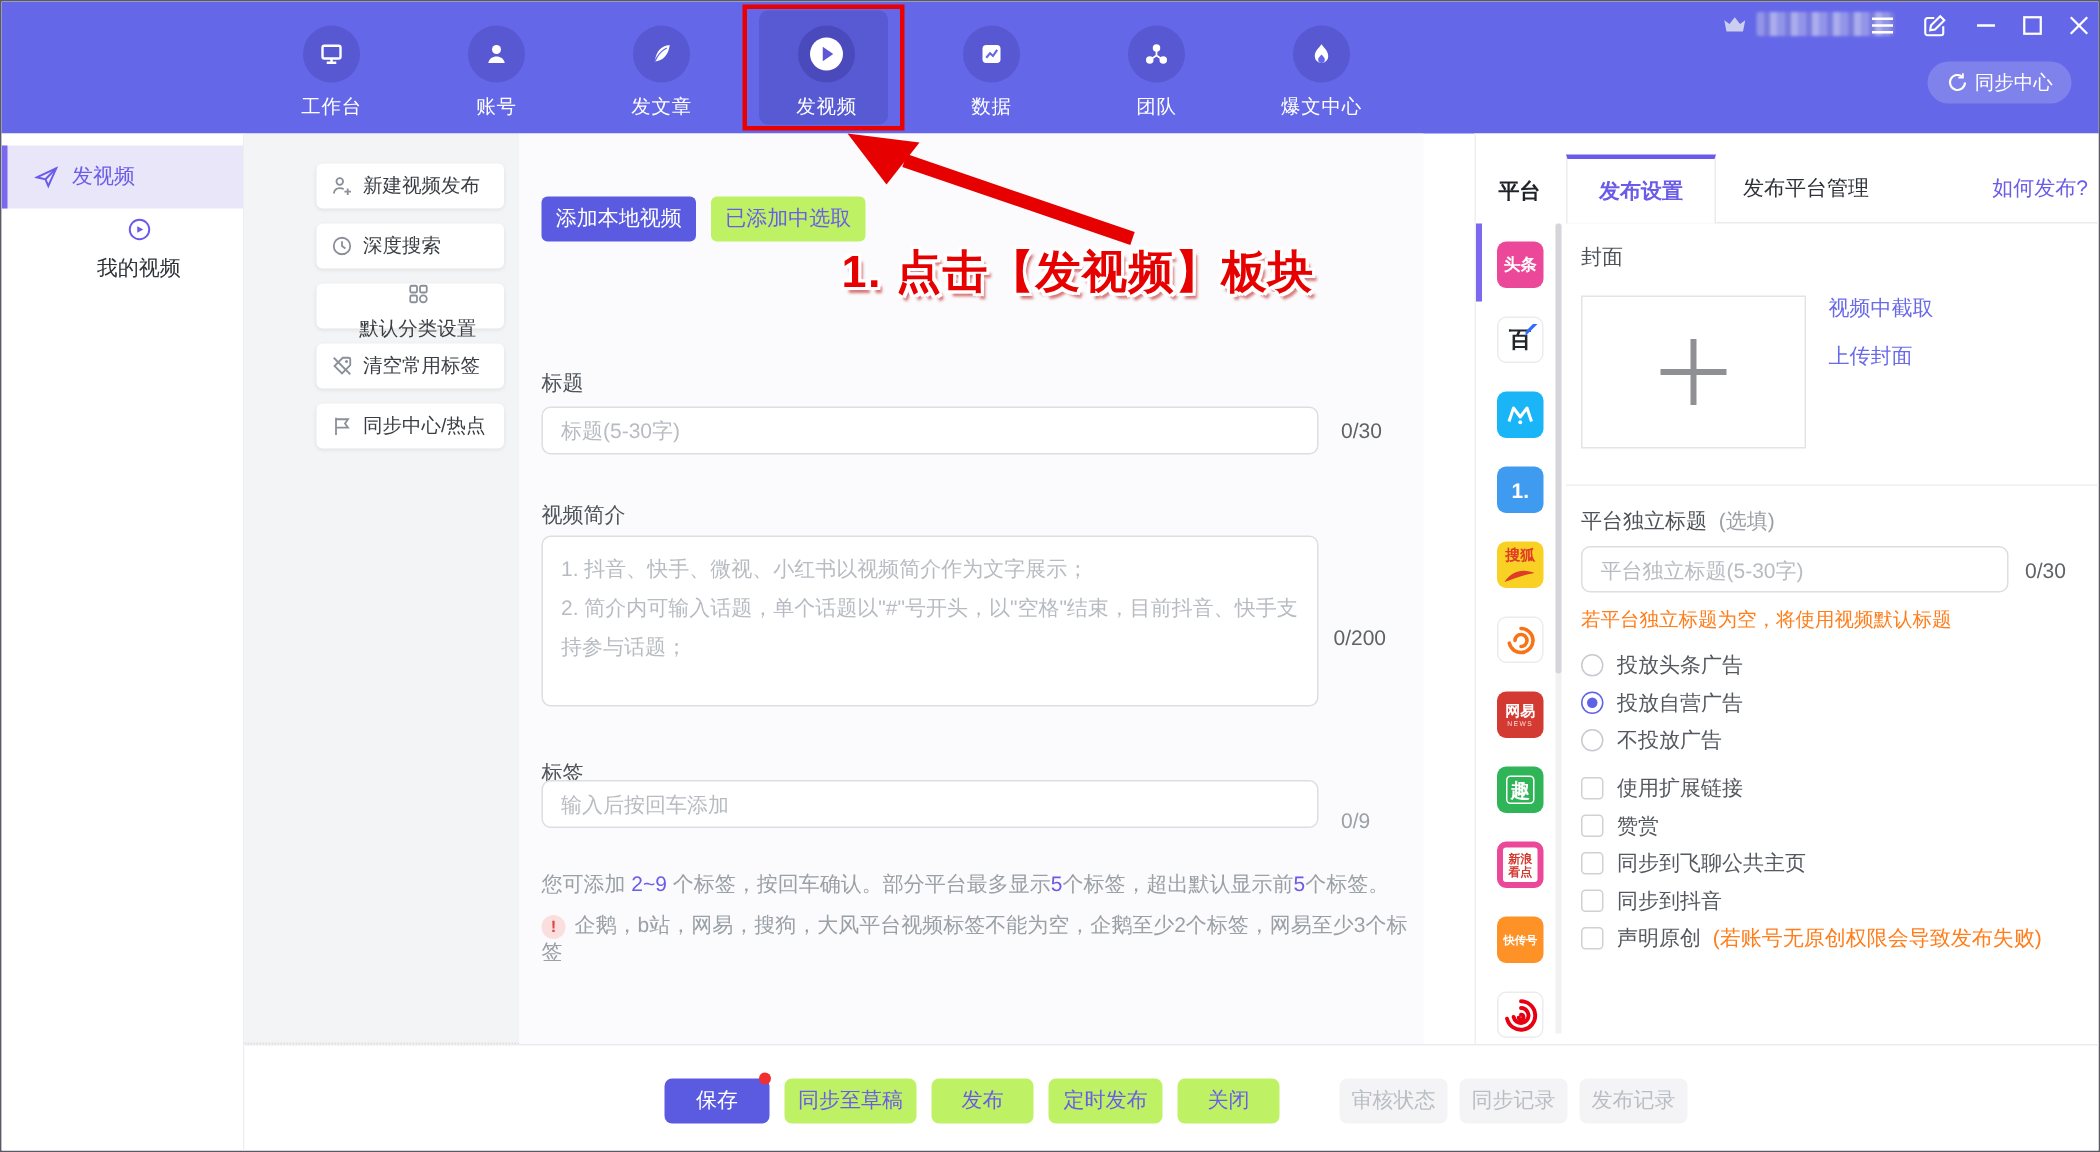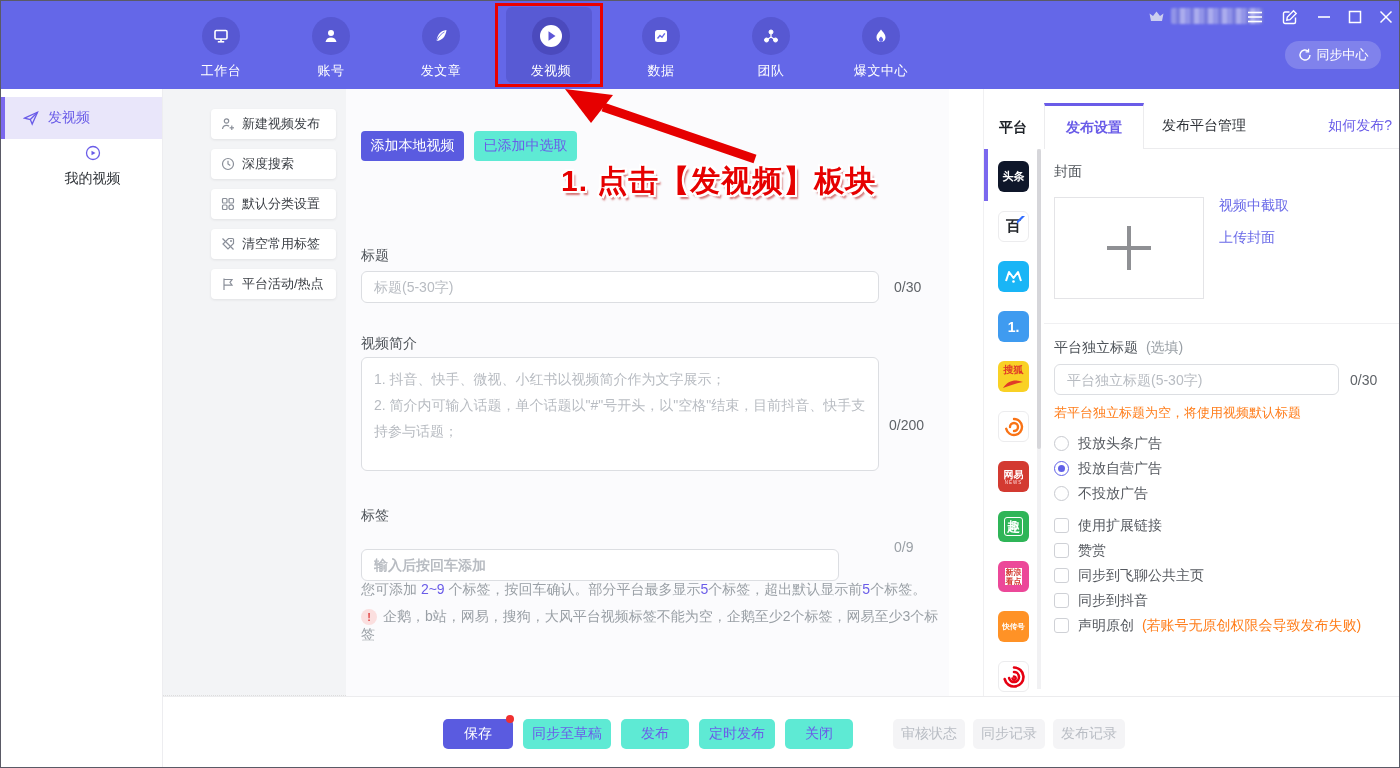--- a/index.html
+++ b/index.html
@@ -23,21 +23,21 @@
   .sidebar{left:0;top:88px;width:162px;height:680px;background:#fff;border-right:1px solid #ededf0;}
   .side-item{position:relative;height:42px;display:flex;align-items:center;gap:9px;padding-left:22px;font-size:14px;color:#2f3338;cursor:pointer;}
   .side-item.active{background:#e9e6fa;color:#6a5ce8;}
   .side-item.active::before{content:"";position:absolute;left:0;top:0;width:4px;height:100%;background:#7b68ee;}
   
   .col2{left:162px;top:88px;width:183px;height:607px;background:#f3f4f6;border-bottom:1px dotted #ddd;}
   .act-btn{position:absolute;left:48px;width:125px;height:30px;background:#fff;border-radius:4px;box-shadow:0 1px 3px rgba(0,0,0,.08);display:flex;align-items:center;gap:7px;padding-left:10px;font-size:13px;color:#3a3e44;cursor:pointer;white-space:nowrap;}
   
   .formarea{left:345px;top:88px;width:603px;height:607px;background:#fbfbfd;}
   .btn-primary{background:#5a5be0;color:#fff;border:none;border-radius:4px;font-size:14px;cursor:pointer;}
-  .btn-soft{background:#5eead4;color:#6a5ce8;border:none;border-radius:4px;font-size:14px;cursor:pointer;}
+  .btn-soft{background:#bef264;color:#6a5ce8;border:none;border-radius:4px;font-size:14px;cursor:pointer;}
   .hint{color:#a6a9b0;font-size:14px;line-height:24px;}
   .flabel{color:#4e5359;font-size:14px;}
   .tbox{border:1px solid #dcdee2;border-radius:6px;background:#fff;font-size:14px;color:#333;padding:0 12px;outline:none;}
   .tbox::placeholder{color:#b8bcc2;}
   .counter{color:#5f6368;font-size:14px;}
   .ph{color:#b8bcc2;font-size:14px;line-height:26px;}
   .num-accent{color:#6a5ce8;}
   .excl{display:inline-flex;width:16px;height:16px;border-radius:50%;background:#fbdfdf;color:#e04545;font-size:11px;font-weight:bold;align-items:center;justify-content:center;margin-right:6px;}
   
   .rpanel{left:982px;top:88px;width:452px;height:607px;background:#fff;border-left:1px solid #f0f0f2;}
@@ -241,21 +241,21 @@
     </div>
     <div class="act-btn" style="top:60px;">
       <span>
         <svg width="14" height="14" viewBox="0 0 14 14" fill="none" stroke="#8a8f99" stroke-width="1.2">
             <circle cx="7" cy="7" r="5.5"></circle>
             <path d="M7 3.8V7l2.3 1.6"></path>
           </svg>
       </span>
       <span>深度搜索</span>
     </div>
-    <div class="act-btn" style="top:100px;">
+    <div class="act-btn" style="top:100px;flex-direction:column;">
       <span>
         <svg width="14" height="14" viewBox="0 0 14 14" fill="none" stroke="#8a8f99" stroke-width="1.2">
             <rect x="1.5" y="1.5" width="4.5" height="4.5" rx="1"></rect>
             <rect x="8" y="1.5" width="4.5" height="4.5" rx="1"></rect>
             <rect x="1.5" y="8" width="4.5" height="4.5" rx="1"></rect>
             <circle cx="10.2" cy="10.2" r="2.3"></circle>
           </svg>
       </span>
       <span>默认分类设置</span>
     </div>
@@ -269,57 +269,57 @@
       </span>
       <span>清空常用标签</span>
     </div>
     <div class="act-btn" style="top:180px;">
       <span>
         <svg width="14" height="14" viewBox="0 0 14 14" fill="none" stroke="#8a8f99" stroke-width="1.2">
             <line x1="3" y1="1.5" x2="3" y2="13"></line>
             <path d="M3 2.5h8l-2 2.8 2 2.8H3"></path>
           </svg>
       </span>
-      <span>平台活动/热点</span>
+      <span>同步中心/热点</span>
     </div>
   </div>
 
   <div class="abs formarea">
     <button class="abs btn-primary" style="left:15px;top:42px;width:103px;height:30px;">添加本地视频</button>
     <button class="abs btn-soft" style="left:128px;top:42px;width:103px;height:30px;">已添加中选取</button>
 
 
     <div class="abs flabel" style="left:15px;top:158px;">标题</div>
     <input class="abs tbox" style="left: 15px; top: 182px; width: 518px; height: 32px;" placeholder="标题(5-30字)">
     <div class="abs counter" style="left:548px;top:190px;">0/30</div>
 
     <div class="abs flabel" style="left:15px;top:246px;">视频简介</div>
     <div class="abs tbox" style="left:15px;top:268px;width:518px;height:114px;padding:8px 12px;">
       <div class="ph">1. 抖音、快手、微视、小红书以视频简介作为文字展示；</div>
       <div class="ph">2. 简介内可输入话题，单个话题以"#"号开头，以"空格"结束，目前抖音、快手支持参与话题；</div>
     </div>
     <div class="abs counter" style="left:543px;top:328px;">0/200</div>
 
     <div class="abs flabel" style="left:15px;top:418px;">标签</div>
-    <input class="abs tbox" style="left: 15px; top: 460px; width: 478px; height: 32px; font-weight: bold;" placeholder="输入后按回车添加">
+    <input class="abs tbox" style="left: 15px; top: 431px; width: 518px; height: 32px;" placeholder="输入后按回车添加">
     <div class="abs counter" style="left:548px;top:450px;color:#9aa0a6;">0/9</div>
 
     <div class="abs" style="left:15px;top:492px;font-size:14px;color:#9aa0a6;">
       <span>您可添加 </span><span class="num-accent">2~9</span><span> 个标签，按回车确认。部分平台最多显示</span><span class="num-accent">5</span><span>个标签，超出默认显示前</span><span class="num-accent">5</span><span>个标签。</span>
     </div>
     <div class="abs" style="left:15px;top:519px;font-size:14px;color:#9aa0a6;">
       <span class="excl">!</span><span>企鹅，b站，网易，搜狗，大风平台视频标签不能为空，企鹅至少2个标签，网易至少3个标签</span>
     </div>
   </div>
 
   <div class="abs rpanel">
     <div class="abs" style="left:15px;top:30px;font-size:14px;font-weight:bold;color:#1f2329;">平台</div>
     <div class="plat-ind"></div>
 
-    <div class="plat-icon" style="top:72px;background:#0f172a;">
+    <div class="plat-icon" style="top:72px;background:#ec4899;">
       <span style="color:#fff;font-size:11px;font-weight:bold;">头条</span>
     </div>
     <div class="plat-icon" style="top:122px;background:#fff;border:1px solid #ececee;">
       <span style="color:#23262b;font-size:15px;font-weight:bold;">百</span>
       <svg width="10" height="10" viewBox="0 0 10 10" style="position:absolute;right:2px;top:3px;">
           <path d="M1 9 9 1 6 1 1 6z" fill="#2f6bff"></path>
         </svg>
     </div>
     <div class="plat-icon" style="top:172px;background:#19b5f6;">
       <svg width="19" height="15" viewBox="0 0 19 15" fill="none" stroke="#fff" stroke-width="2" stroke-linejoin="round">
@@ -342,21 +342,21 @@
           <path d="M7 11a4 4 0 1 1 4 4"></path>
         </svg>
     </div>
     <div class="plat-icon" style="top:372px;background:#d33a31;flex-direction:column;">
       <span style="color:#fff;font-size:10px;font-weight:bold;line-height:11px;">网易</span>
       <span style="color:#ffd9d9;font-size:4.5px;letter-spacing:1px;">NEWS</span>
     </div>
     <div class="plat-icon" style="top:422px;background:#2fb558;">
       <span style="color:#fff;font-size:13px;font-weight:bold;border:1.5px solid #fff;border-radius:3px;padding:0 2px;line-height:17px;">趣</span>
     </div>
-    <div class="plat-icon" style="top:472px;background:#fff;border:7px solid #ec4899;">
+    <div class="plat-icon" style="top:472px;background:#fff;border:4px solid #ec4899;">
       <span style="color:#d33a31;font-size:8px;font-weight:bold;line-height:9px;width:20px;text-align:center;word-break:break-all;">新浪看点</span>
     </div>
     <div class="plat-icon" style="top:522px;background:#ff9226;">
       <span style="color:#fff;font-size:7.5px;font-weight:bold;">快传号</span>
     </div>
     <div class="plat-icon" style="top:572px;background:#fff;border:1px solid #ececee;">
       <svg width="24" height="24" viewBox="0 0 24 24" fill="none" stroke="#e60012" stroke-width="2.6" stroke-linecap="round">
           <path d="M12 2.5a9.5 9.5 0 1 1-9.3 11.6"></path>
           <path d="M12 7a5 5 0 1 1-4.9 6"></path>
           <path d="M12 11.5a1.6 1.6 0 1 1-1.5 2"></path>

